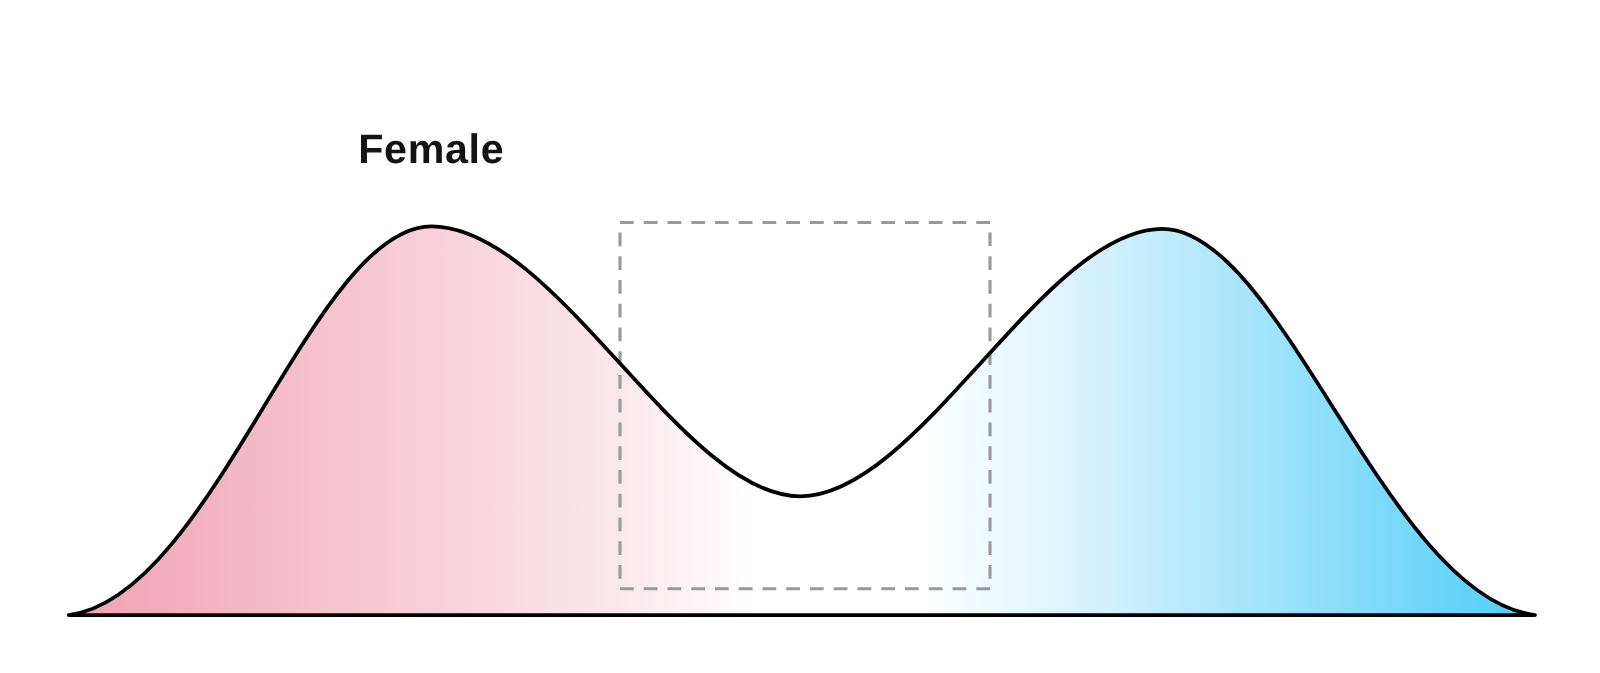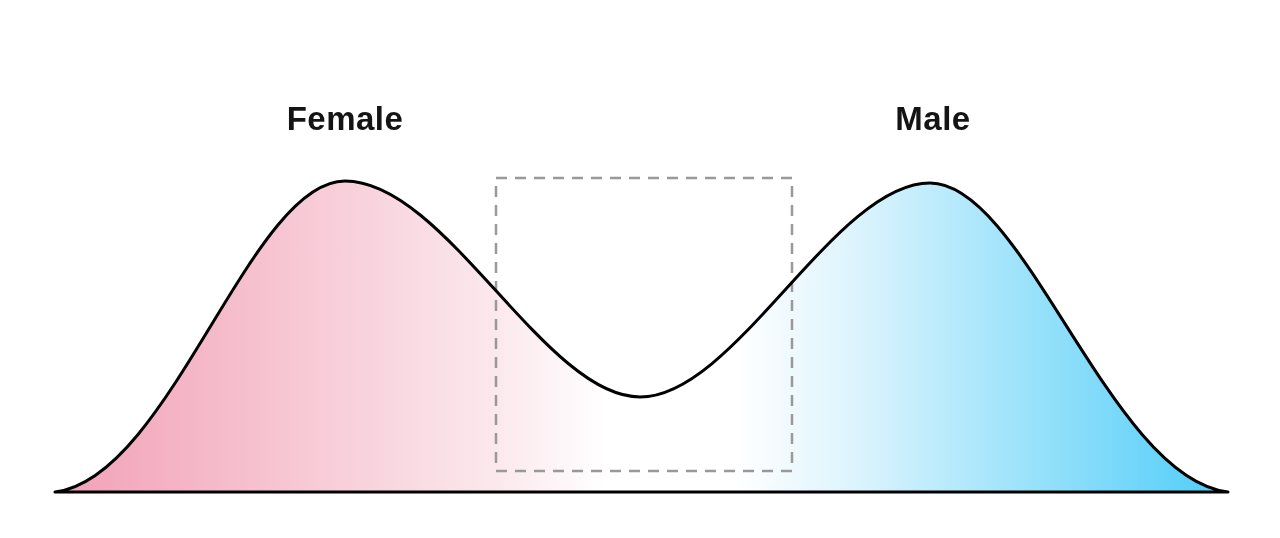--- a/index.html
+++ b/index.html
@@ -66,16 +66,15 @@
     <path d="M 55 492
              C 170 478 250 181 345 181
              C 445 181 545 397 640 397
              C 735 397 835 183 930 183
              C 1025 183 1110 478 1228 492
              Z" fill="none" stroke-width="3" stroke-linejoin="round" stroke="#000000"></path>
   </svg>
 
   <div class="dist-label label-female">Female</div>
 
-  <div class="dist-label label-male">Male</div>
 
 
 </div>
 
 </body></html>

